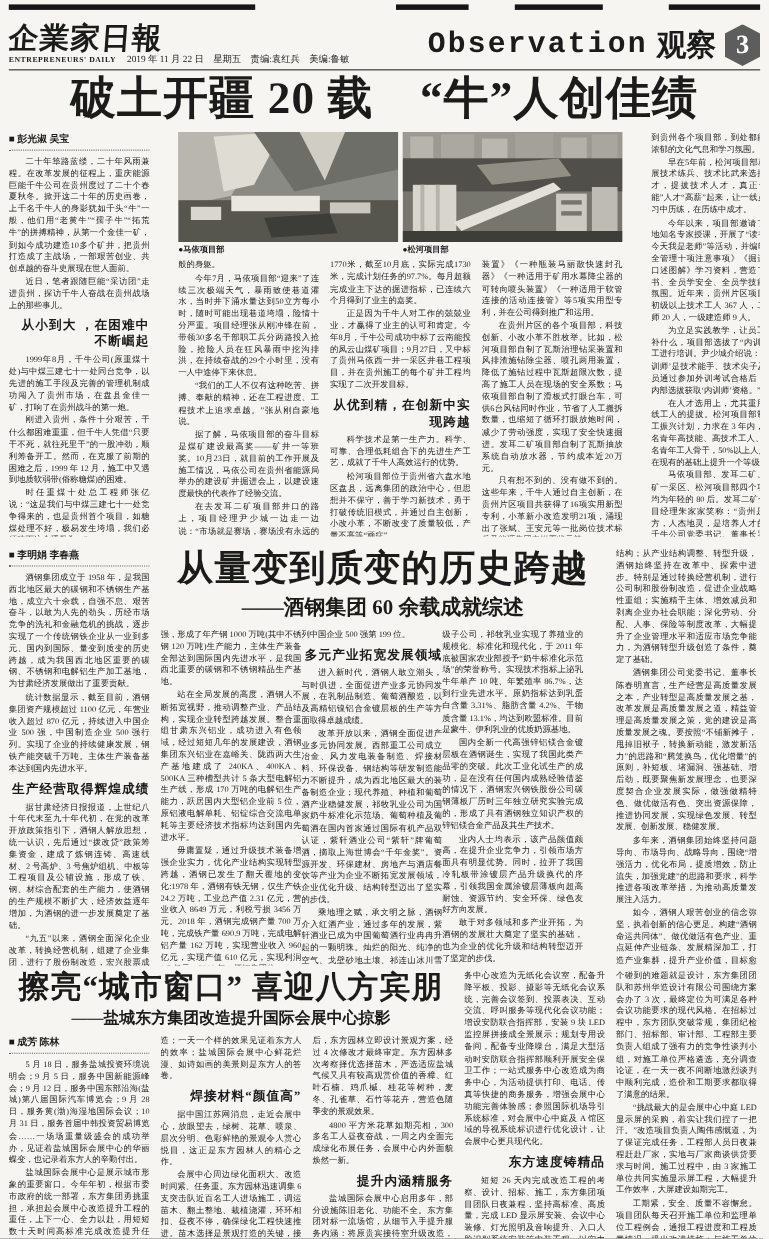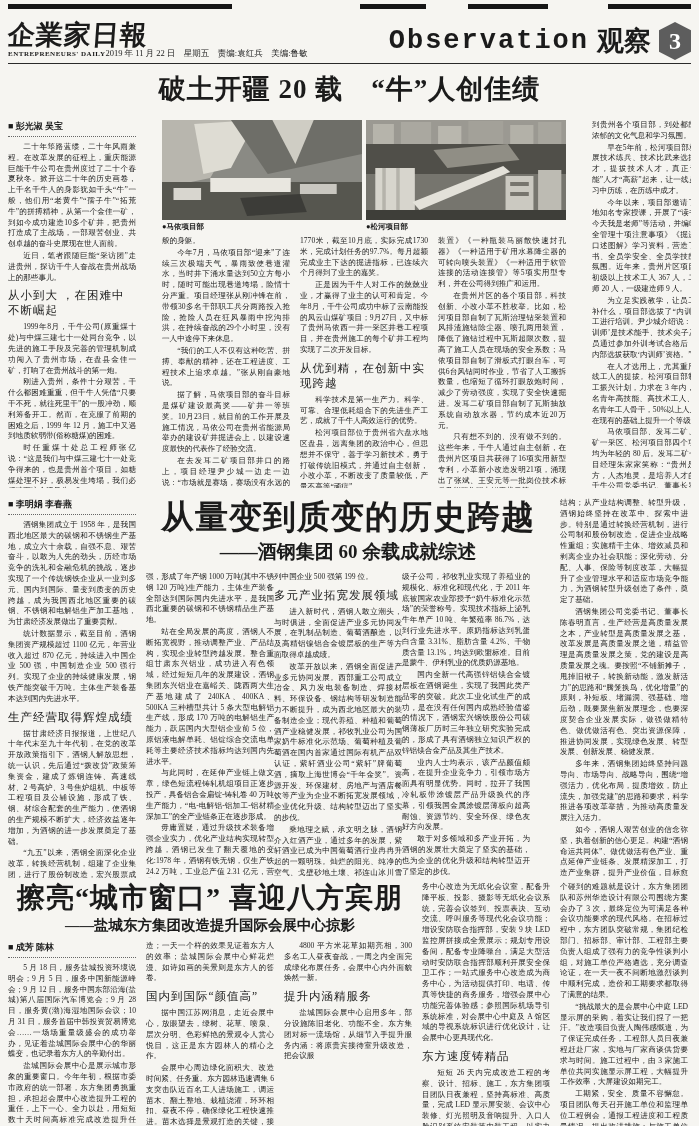--- a/index.html
+++ b/index.html
@@ -5,38 +5,38 @@
   html,body{margin:0;padding:0;background:#888;}
   .page{width:699px;height:1126px;background:#f6f5f1;position:relative;overflow:hidden;
         font-family:"Liberation Serif","DejaVu Serif",serif;color:#1b1b1b;box-sizing:border-box;padding:0 8px;}
   
   .topbars{position:relative;height:10px;padding-top:4px;}
   .topbars span{position:absolute;top:4px;height:5px;background:#161616;display:block;}
   .b1{left:0;width:224px;} .b2{left:352px;width:66px;} .b3{left:460px;width:80px;} .b4{left:600px;width:83px;}
   
   header{display:flex;justify-content:space-between;align-items:flex-end;height:46px;border-bottom:1.5px solid #2a2a2a;padding-bottom:3px;}
   .mast-cn{font-size:27px;font-weight:900;letter-spacing:1px;transform:skewX(-4deg);line-height:26px;white-space:nowrap;}
-  .mast-row{display:flex;align-items:baseline;gap:0;}
+  .mast-row{display:flex;align-items:baseline;gap:10px;}
   .mast-en{font-size:7px;font-weight:bold;letter-spacing:.5px;}
   .dateline{font-size:8.5px;color:#222;white-space:nowrap;}
   .section-title{display:flex;align-items:center;gap:8px;}
   .obs{font-family:"Liberation Mono","DejaVu Sans Mono",monospace;font-size:27px;font-weight:bold;letter-spacing:2px;}
   .guancha{font-size:27px;font-weight:900;}
   .page-badge{width:32px;height:38px;background:#5d5d5d;color:#fff;font-size:24px;font-weight:900;
       display:flex;align-items:center;justify-content:center;
       clip-path:polygon(50% 0,100% 22%,100% 78%,50% 100%,0 78%,0 22%);}
   
   .col{width:128px;flex:none;overflow:hidden;}
   p{font-size:7.6px;line-height:10.8px;text-align:justify;text-indent:2em;margin:0 0 1px 0;}
   p.cont{text-indent:0;}
-  h4{font-size:11.5px;font-weight:400;text-align:left;margin:5px 0 4px 0;letter-spacing:1px;}
+  h4{font-size:11.5px;font-weight:700;text-align:right;margin:5px 0 4px 0;letter-spacing:1px;}
   .byline{font-size:9px;font-weight:bold;border-bottom:1px dotted #666;padding-bottom:3px;margin-bottom:5px;}
   
   .a1{height:430px;overflow:hidden;}
-  .a1 h1{font-size:27px;font-weight:900;text-align:center;margin:2px 0 8px 0;letter-spacing:1px;line-height:46px;}
+  .a1 h1{font-size:41px;font-weight:900;text-align:center;margin:2px 0 8px 0;letter-spacing:1px;line-height:46px;}
   .a1-body{display:flex;gap:26px;height:368px;overflow:hidden;}
   .a1-mid{width:404px;flex:none;display:flex;flex-direction:column;overflow:hidden;}
   .photos{display:flex;gap:4px;}
   figure{margin:0;flex:1;}
   figure svg{width:100%;height:100px;display:block;}
   figcaption{font-size:7.5px;font-weight:bold;padding:2px 0 1px 0;}
   .midcols{display:flex;gap:10px;flex:1;overflow:hidden;margin-top:3px;}
   
   .a2{height:380px;overflow:hidden;display:flex;gap:10px;padding-top:4px;}
   .a2-center{width:404px;flex:none;display:flex;flex-direction:column;overflow:hidden;}
@@ -186,21 +186,20 @@
         </div>
     </div>
     <div class="a2-center">
       <h2>从量变到质变的历史跨越</h2>
       <h3>——酒钢集团 60 余载成就综述</h3>
       <div class="a2-cols">
         <div class="col">
             <div>
               <p class="cont">强，形成了年产钢 1000 万吨(其中不锈钢 120 万吨)生产能力，主体生产装备全部达到国际国内先进水平，是我国西北重要的碳钢和不锈钢精品生产基地。</p>
               <p>站在全局发展的高度，酒钢人不断拓宽视野，推动调整产业、产品结构，实现企业转型跨越发展。整合重组甘肃东兴铝业，成功进入有色领域，经过短短几年的发展建设，酒钢集团东兴铝业在嘉峪关、陇西两大生产基地建成了 240KA、400KA、500KA 三种槽型共计 5 条大型电解铝生产线，形成 170 万吨的电解铝生产能力，跃居国内大型铝企业前 5 位，原铝液电解单耗、铝锭综合交流电单耗等主要经济技术指标均达到国内先进水平。</p>
-              <p>与此同时，在延伸产业链上做文章，绿色短流程铸轧机组项目正逐步投产，具备铝合金扁锭-铸轧卷 40 万吨生产能力，“电-电解铝-铝加工-铝材精深加工”的全产业链条正在逐步形成。</p>
               <p>毋庸置疑，通过升级技术装备增强企业实力，优化产业结构实现转型跨越，酒钢已发生了翻天覆地的变化:1978 年，酒钢有铁无钢，仅生产铁 24.2 万吨，工业总产值 2.31 亿元，营业收入 8649 万元，利税亏损 3456 万元。2018 年，酒钢完成钢产量 700 万吨，完成铁产量 690.9 万吨，完成电解铝产量 162 万吨，实现营业收入 960 亿元，实现产值 610 亿元，实现利润 1.5 亿元。2019 年，酒钢集团位</p>
             </div>
           </div>
         <div class="col">
             <div>
               <p class="cont">列中国企业 500 强第 199 位。</p>
               <h4>多元产业拓宽发展领域</h4>
               <p>进入新时代，酒钢人敢立潮头，与时俱进，全面促进产业多元协同发展，在乳制品制造、葡萄酒酿造，以及高精铝镍铝合金镀层板的生产等方面取得卓越成绩。</p>
               <p>改革开放以来，酒钢全面促进产业多元协同发展。西部重工公司成立冶金、风力发电装备制造、焊接材料、环保设备、钢结构等研发制造能力不断提升，成为西北地区最大的装备制造企业；现代养殖、种植和葡萄酒产业稳健发展，祁牧乳业公司为国家奶牛标准化示范场、葡萄种植及葡萄酒在国内首家通过国际有机产品双认证，紫轩酒业公司“紫轩”牌葡萄酒，摘取上海世博会“千年金奖”。资源开发、环保建材、房地产与酒店餐饮等产业为企业不断拓宽发展领域，企业优化升级、结构转型迈出了坚实的步伐。</p>
               <p>乘地理之赋，承文明之脉，酒钢介入红酒产业，通过多年的发展，紫轩酒业已成为中国葡萄酒行业冉冉升起的一颗明珠。灿烂的阳光、纯净的空气、戈壁砂地土壤、祁连山冰川雪水，构成了葡萄生长的黄金地带。</p>
@@ -235,27 +234,28 @@
         <div class="col">
           <div class="byline">■ 成芳 陈林</div>
           <div>
               <p>5 月 18 日，服务盐城投资环境说明会；9 月 5 日，服务中国新能源峰会；9 月 12 日，服务中国东部沿海(盐城)第八届国际汽车博览会；9 月 28 日，服务黄(渤)海湿地国际会议；10 月 31 日，服务首届中韩投资贸易博览会……一场场重量级盛会的成功举办，见证着盐城国际会展中心的华丽蝶变，也记录着东方人的辛勤付出。</p>
               <p>盐城国际会展中心是展示城市形象的重要窗口。今年年初，根据市委市政府的统一部署，东方集团勇挑重担，承担起会展中心改造提升工程的重任，上下一心、全力以赴，用短短数十天时间高标准完成改造提升任务，以崭新姿态喜迎四海宾朋、八方来客。</p>
             </div>
         </div>
         <div class="col">
             <div>
               <p class="cont">造；一天一个样的效果见证着东方人的效率；盐城国际会展中心鲜花烂漫、如诗如画的美景则是东方人的答卷。</p>
-              <h4>国内到国际“颜值高”</h4>
+              <h4>焊接材料“颜值高”</h4>
               <p>据中国江苏网消息，走近会展中心，放眼望去，绿树、花草、喷泉、层次分明、色彩鲜艳的景观令人赏心悦目，这正是东方园林人的精心之作。</p>
               <p>会展中心周边绿化面积大、改造时间紧、任务重。东方园林迅速调集 6 支突击队近百名工人进场施工，调运苗木、翻土整地、栽植浇灌，环环相扣、昼夜不停，确保绿化工程快速推进。苗木选择是景观打造的关键，接到改造提升任务</p>
             </div>
           </div>
         <div class="col">
             <div>
+              <p class="cont">后，东方园林立即设计景观方案，经过 4 次修改才最终审定。东方园林多次考察择优选择苗木，严选适应盐城气候又具有较高观赏价值的香樟、红叶石楠、鸡爪槭、桂花等树种，麦冬、孔雀草、石竹等花卉，营造色随季变的景观效果。</p>
               <p>4800 平方米花草如期亮相，300 多名工人昼夜奋战，一周之内全面完成绿化布展任务，会展中心内外面貌焕然一新。</p>
               <h4>提升内涵精服务</h4>
               <p>盐城国际会展中心启用多年，部分设施陈旧老化、功能不全。东方集团对标一流场馆，从细节入手提升服务内涵：将原贵宾接待室升级改造，把会议服</p>
             </div>
           </div>
       </div>
     </div>
     <div class="col">
         <div>
           <p class="cont">务中心改造为无纸化会议室，配备升降平板、投影、摄影等无纸化会议系统，完善会议签到、投票表决、互动交流、呼叫服务等现代化会议功能；增设安防联合指挥部，安装 9 块 LED 监控屏拼接成全景展示；规划专用设备间，配备专业降噪台，满足大型活动时安防联合指挥部顺利开展安全保卫工作；一站式服务中心改造成为商务中心，为活动提供打印、电话、传真等快捷的商务服务，增强会展中心功能完善体验感；参照国际机场导引系统标准，对会展中心中庭及 A 馆区域的导视系统标识进行优化设计，让会展中心更具现代化。</p>

